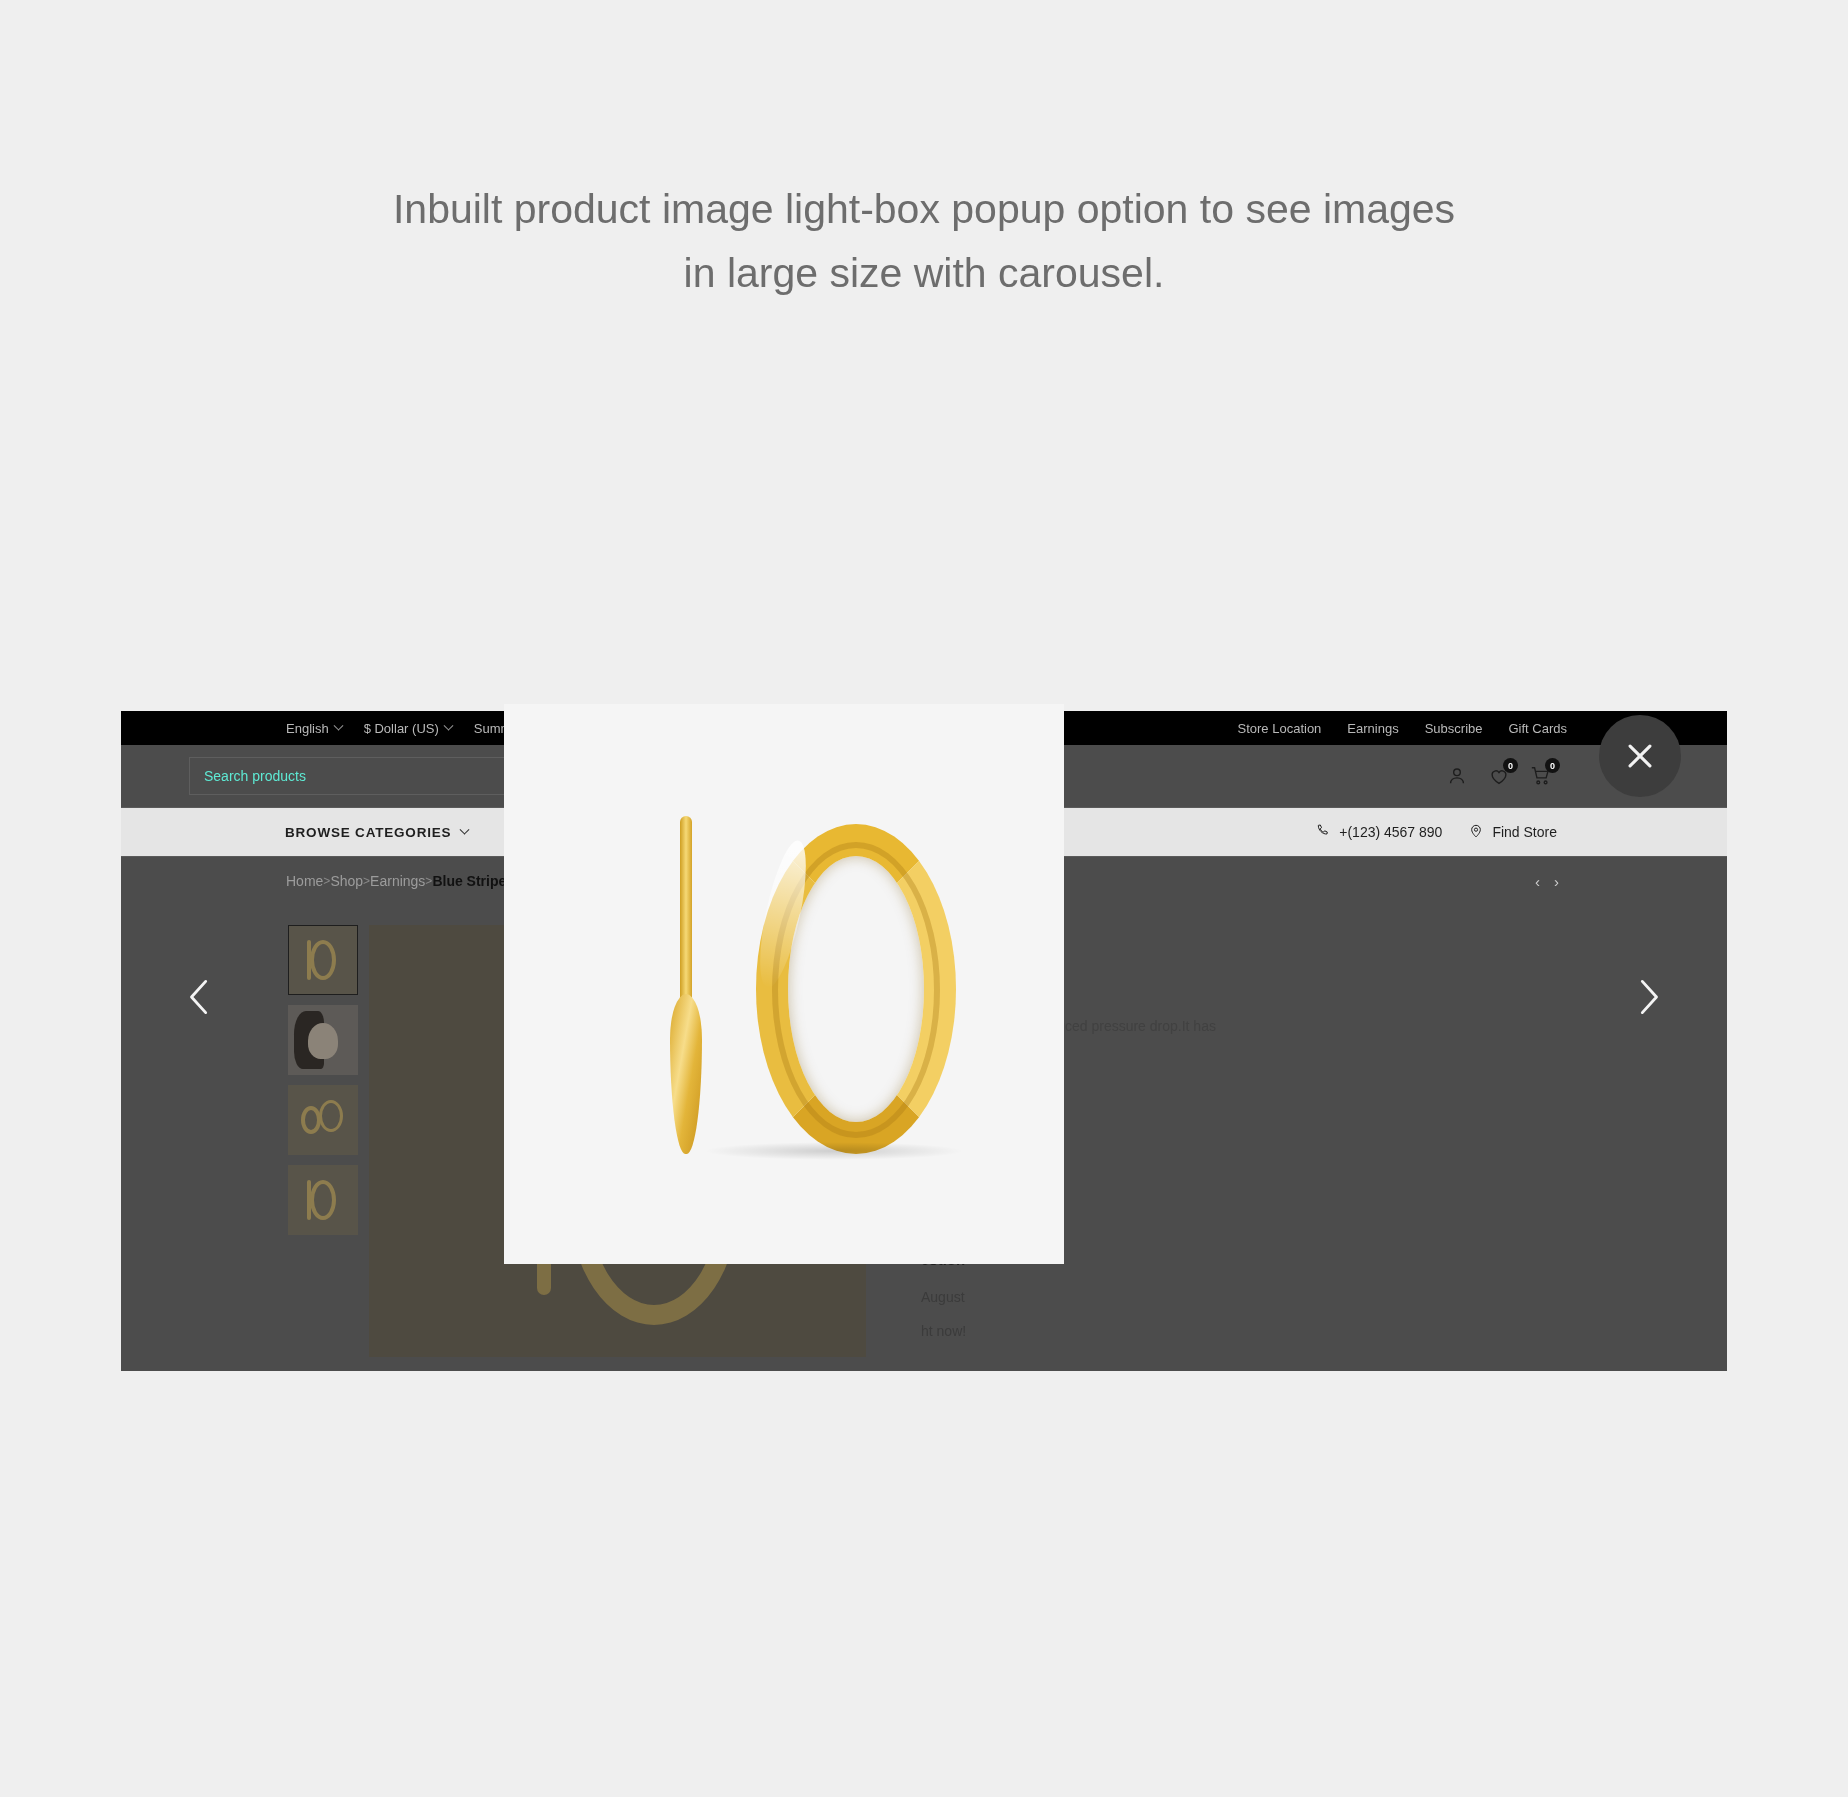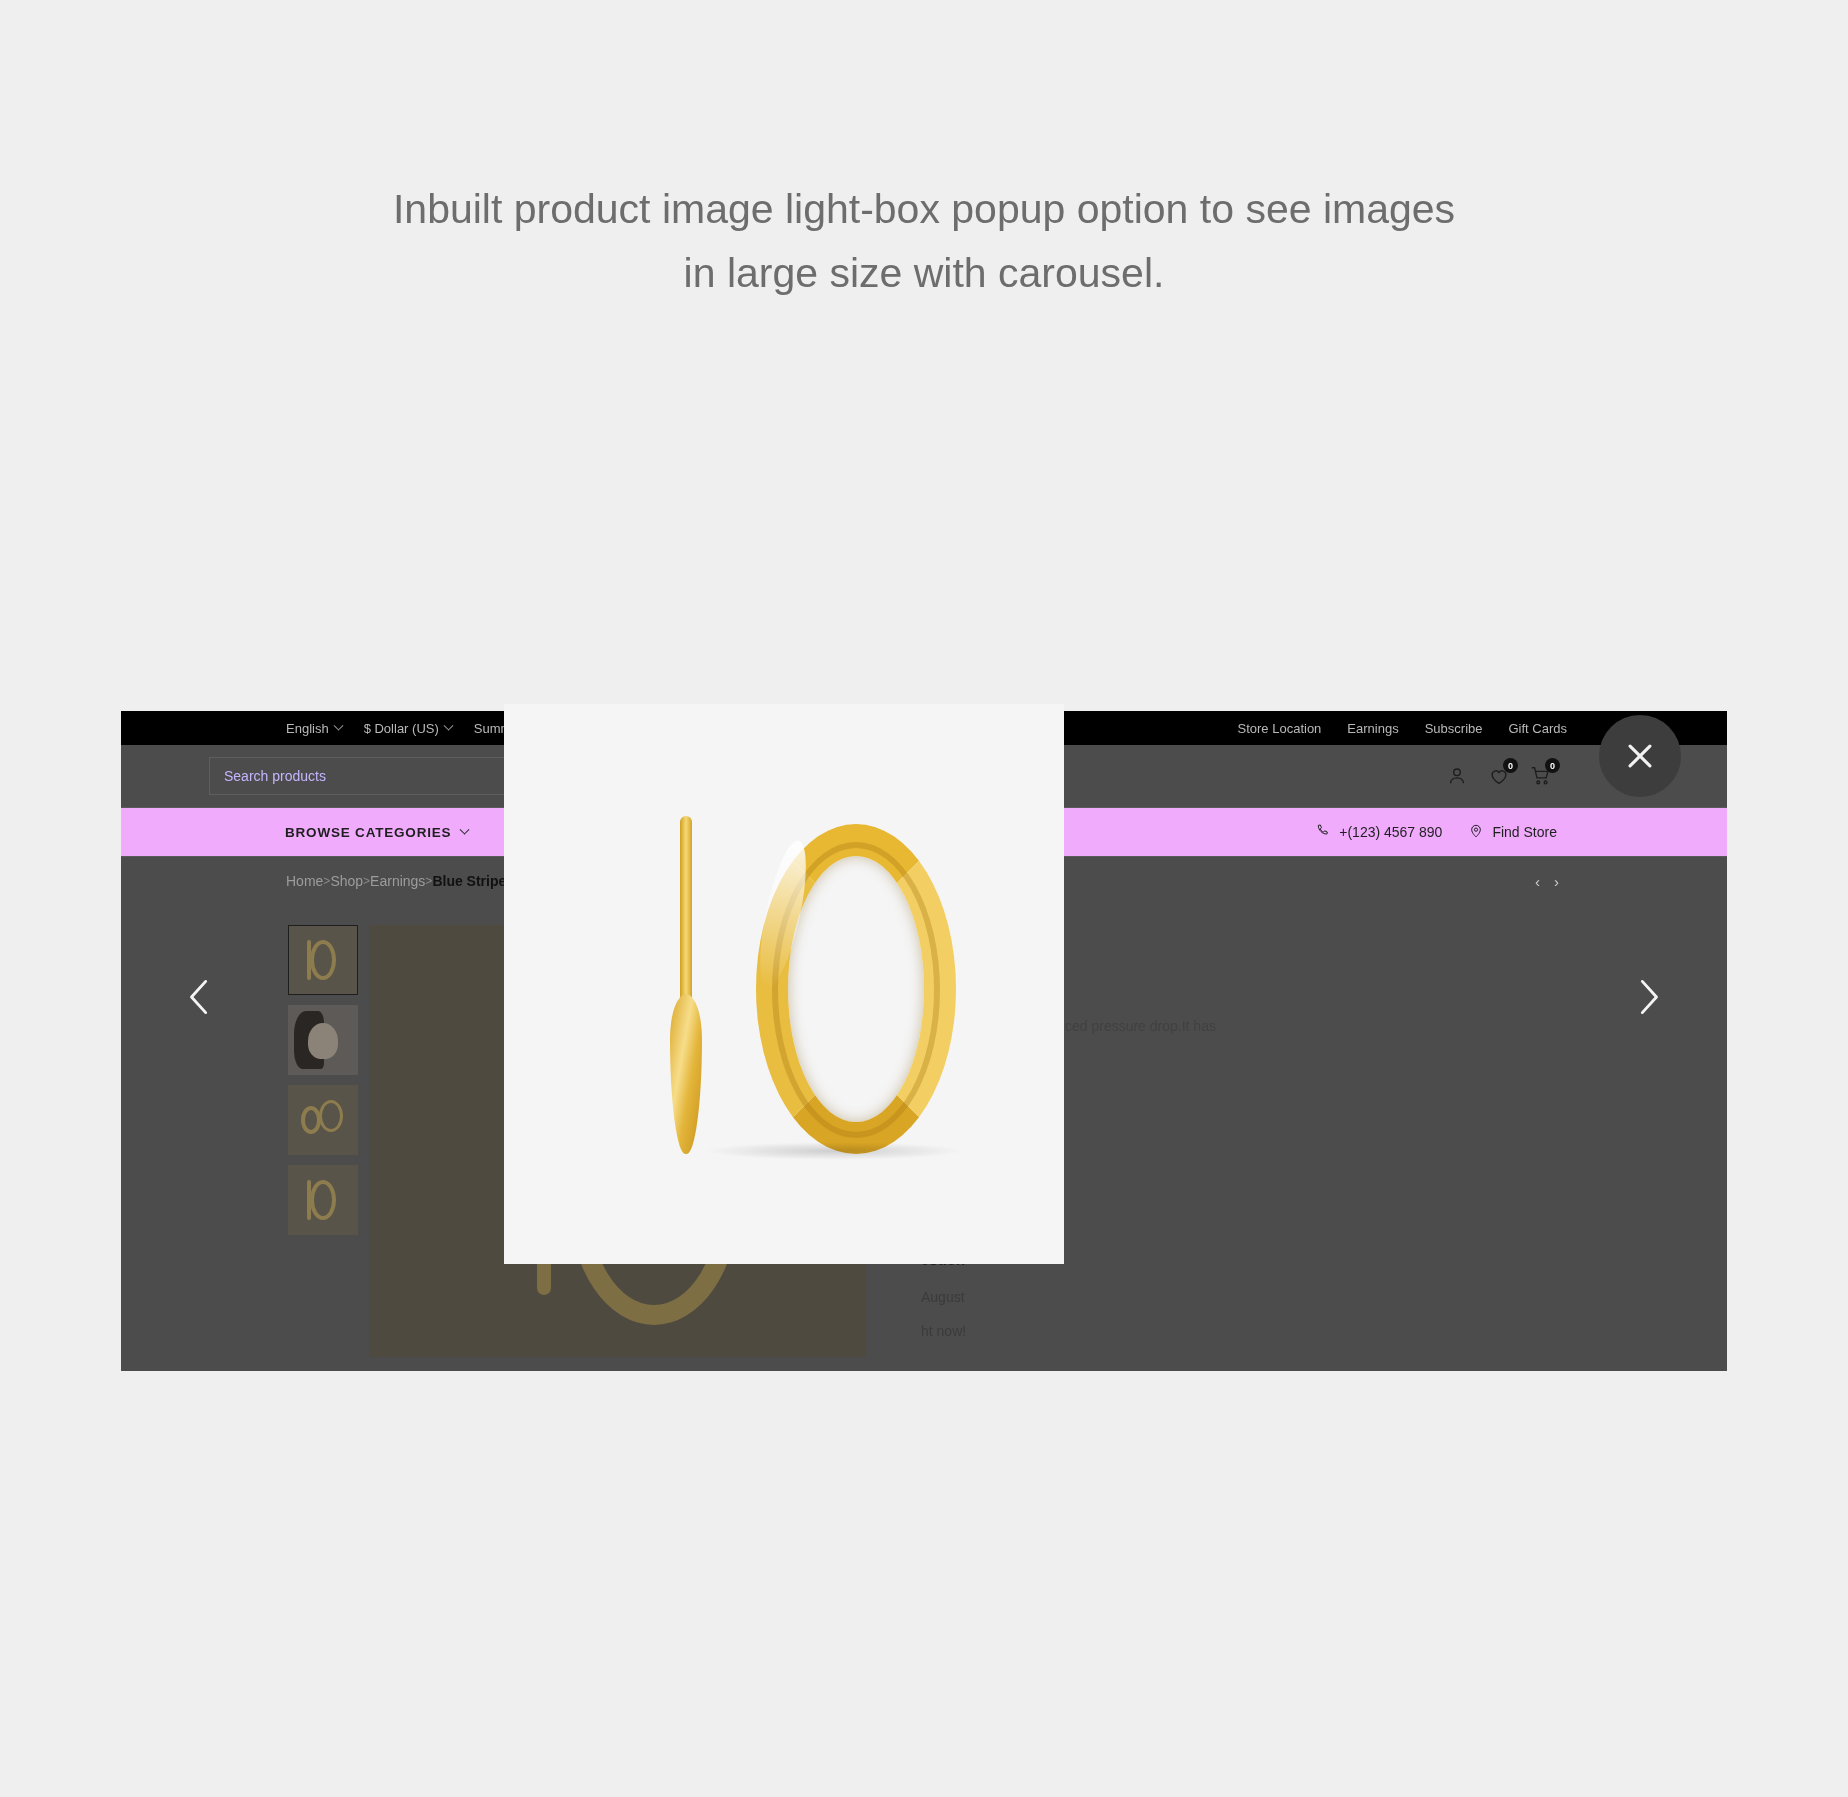--- a/index.html
+++ b/index.html
@@ -82,28 +82,28 @@
 
   
   .header-row {
     position: relative;
     height: 62px;
     background: #4c4c4c;
     display: flex;
     align-items: center;
   }
   .search-box {
-    margin-left: 88px;
+    margin-left: 68px;
     width: 360px;
     height: 38px;
     border: 1px solid #5e5e5e;
     display: flex;
     align-items: center;
     padding: 0 14px;
-    color: #c4b5fd;
+    color: #5eead4;
     font-size: 14px;
   }
   .search-box .ph { flex: 1; }
   .logo {
     position: absolute;
     left: 50%;
     transform: translateX(-50%);
     font-size: 23px;
     letter-spacing: 1.6px;
     color: #1b1b1b;
@@ -129,21 +129,21 @@
     display: flex;
     align-items: center;
     justify-content: center;
     font-weight: 700;
   }
 
   
   .cat-row {
     position: relative;
     height: 50px;
-    background: #f0abfc;
+    background: #e5e5e5;
     border-top: 1px solid #5a5a5a;
     border-bottom: 1px solid #5a5a5a;
     display: flex;
     align-items: center;
   }
   .browse {
     margin-left: 164px;
     font-size: 13.5px;
     letter-spacing: 0.8px;
     font-weight: 700;

